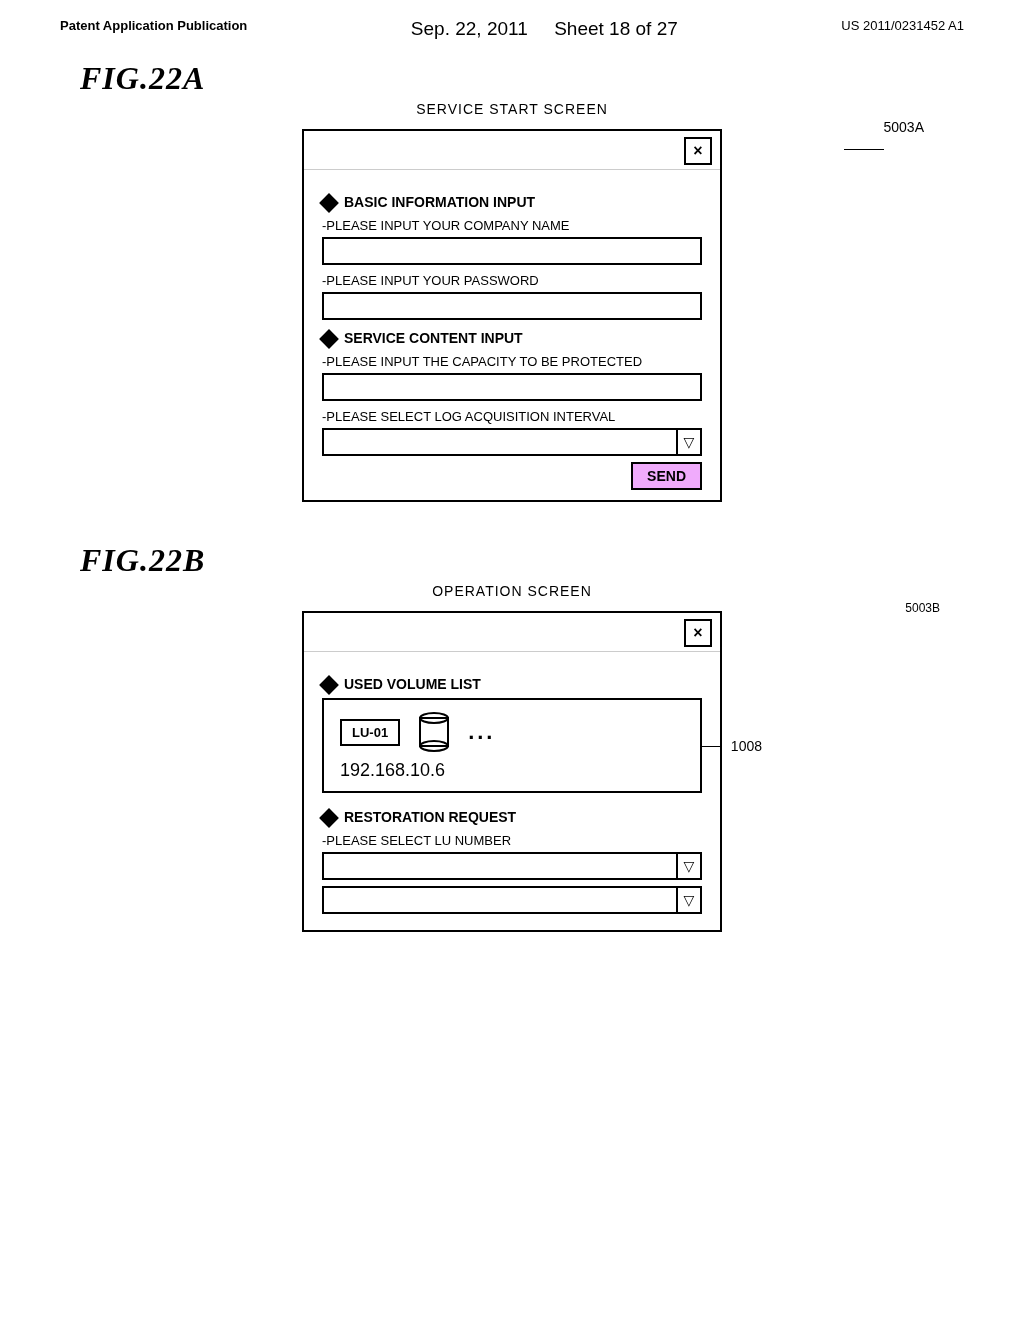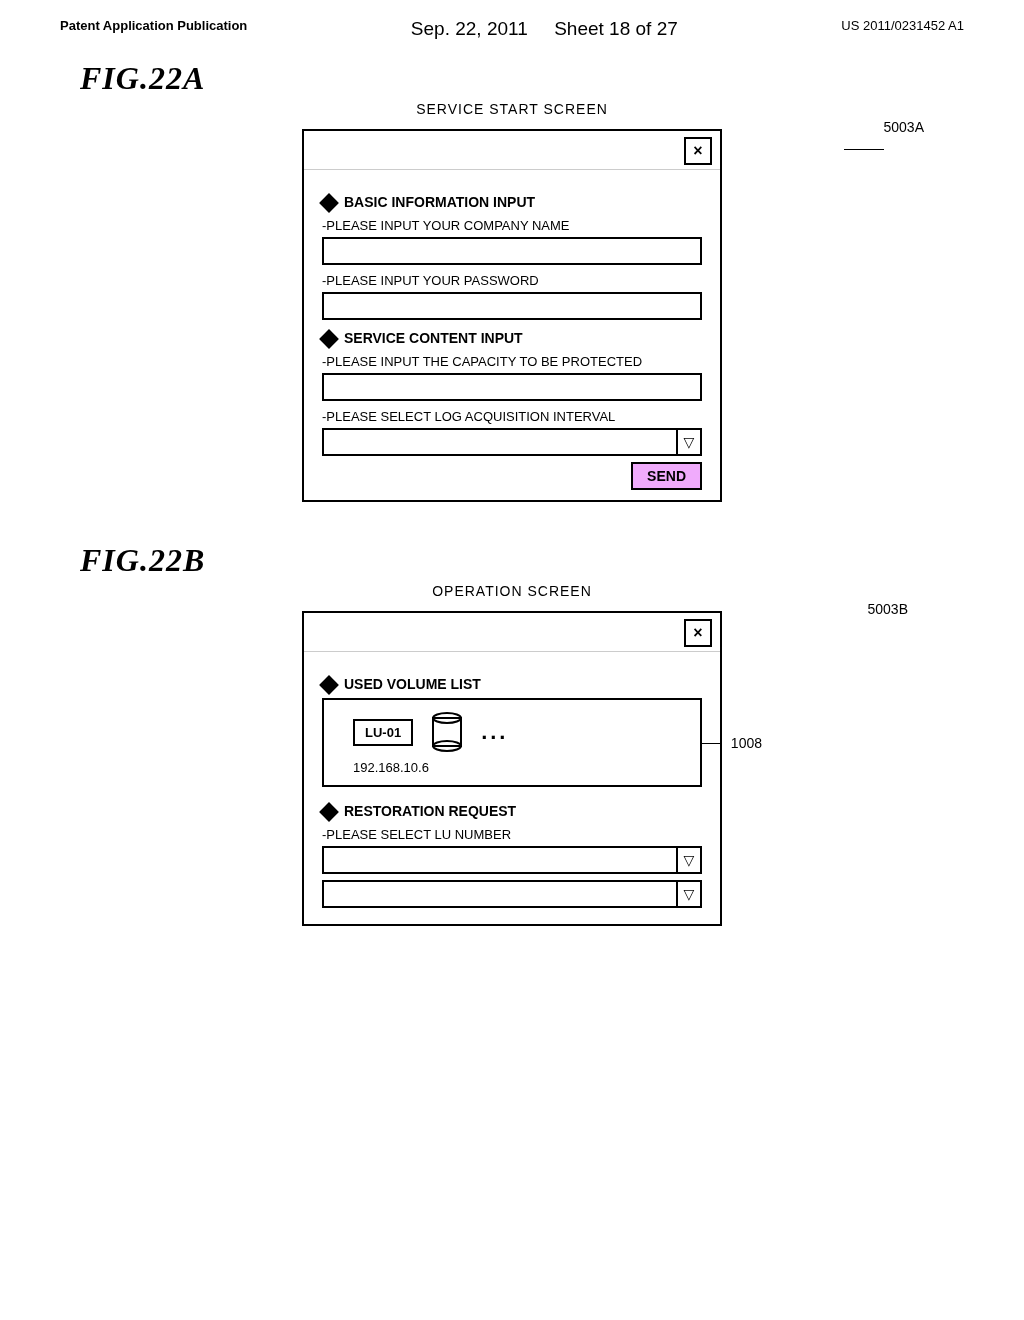--- a/index.html
+++ b/index.html
@@ -150,21 +150,21 @@
     }
     .dialog-wrapper {
       position: relative;
       display: inline-block;
       width: 100%;
     }
 
     
     .volume-list-box {
       border: 2px solid #000;
-      padding: 10px 29px;
+      padding: 10px 16px;
       margin-bottom: 8px;
       display: flex;
       flex-direction: column;
       gap: 4px;
     }
     .volume-items {
       display: flex;
       align-items: center;
       gap: 16px;
     }
@@ -177,21 +177,21 @@
     .cylinder-icon {
       width: 36px;
       height: 44px;
     }
     .dots {
       font-size: 22px;
       letter-spacing: 3px;
       font-weight: bold;
     }
     .ip-label {
-      font-size: 13px;
+      font-size: 18px;
       margin-top: 2px;
     }
 
     .section-divider {
       margin: 16px 0 8px 0;
     }
   </style>
 </head>
 <body>
 
@@ -257,21 +257,21 @@
       </div>
     </div>
   </div>
 
   <div class="fig-section" style="margin-top: 30px;">
     <div class="fig-title">FIG.22B</div>
     <div class="fig-subtitle">OPERATION SCREEN</div>
 
     <div class="dialog-wrapper">
       
-      <div style="position:absolute; right:36px; top:-10px; font-size:14px;">5003B</div>
+      <div style="position:absolute; right:4px; top:-10px; font-size:12px;">5003B</div>
 
       <div class="dialog">
 
         <div class="dialog-close-row">
           <div class="close-btn">×</div>
         </div>
 
         <div class="dialog-body">
 
           <div class="section-header">

